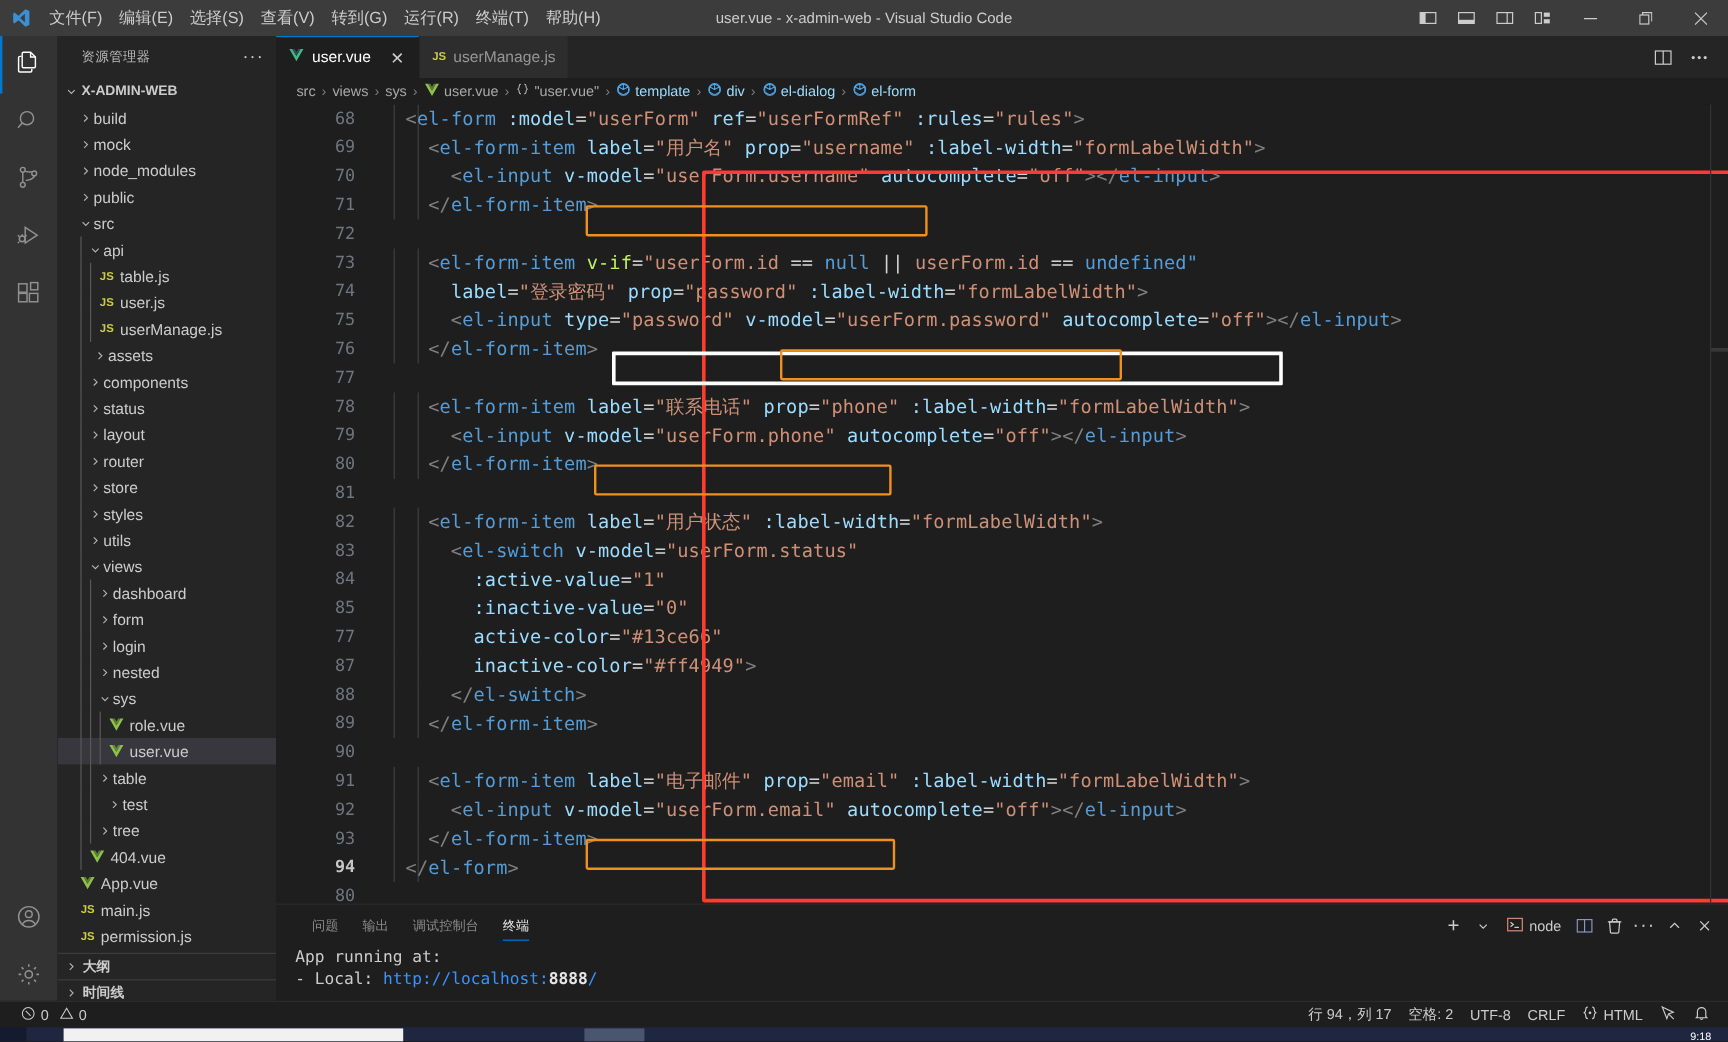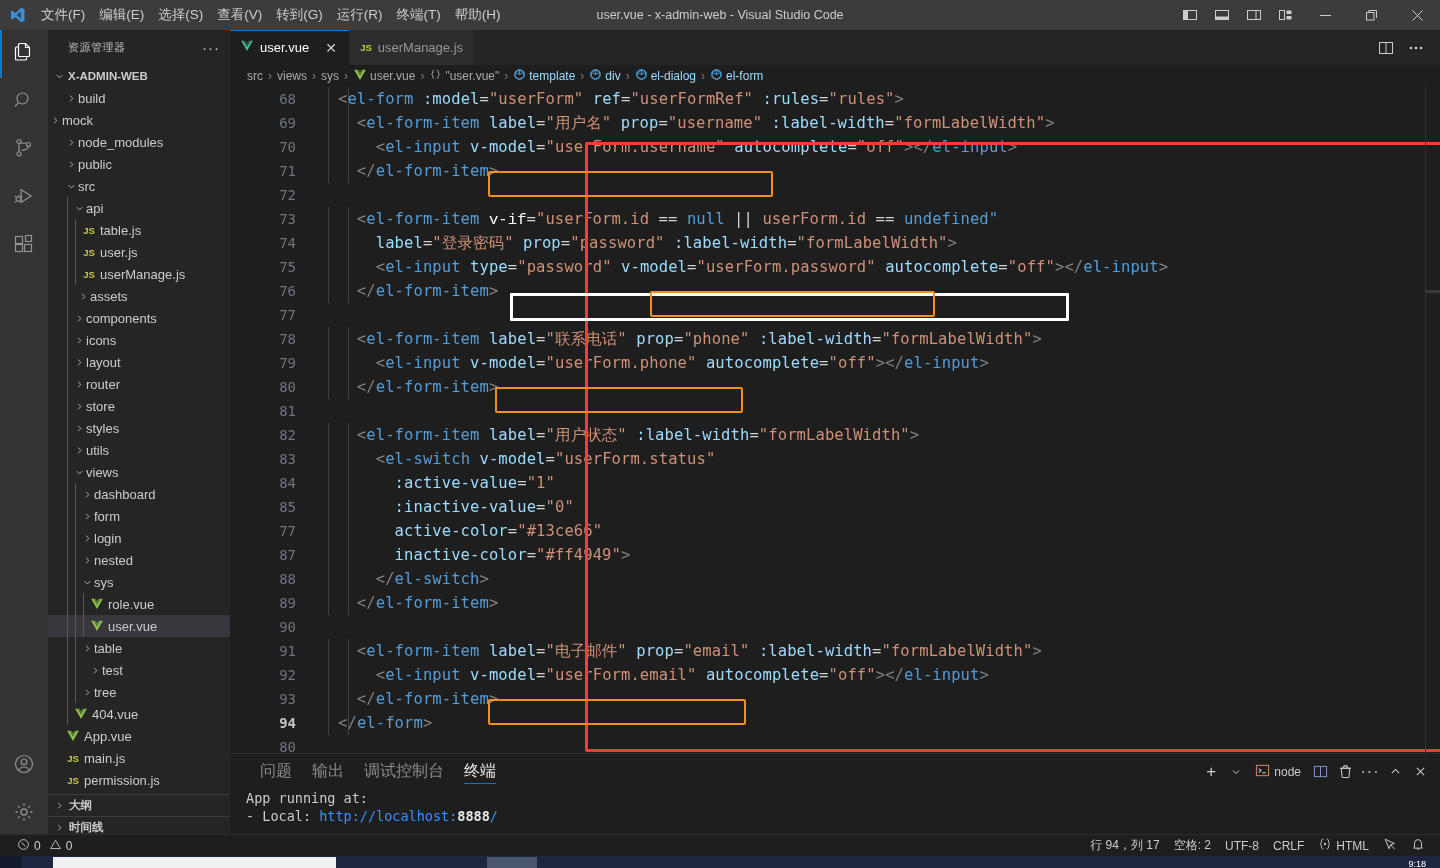--- a/index.html
+++ b/index.html
@@ -128,21 +128,21 @@
   .ctext {
     position: absolute; left: 108px; font-family: "DejaVu Sans Mono", monospace;
     font-size: 15.5px; line-height: 24px; white-space: pre; letter-spacing: .1px;
   }
   
   .t-punc { color: #808080; }
   .t-tag  { color: #569cd6; }
   .t-attr { color: #9cdcfe; }
   .t-str  { color: #ce9178; }
   .t-eq   { color: #d4d4d4; }
-  .t-kw   { color: #ffffff; font-family: Liberation Mono, monospace; }
+  .t-kw   { color: #bef264; }
   .t-val  { color: #569cd6; }
   .t-op   { color: #d4d4d4; }
   .t-plain{ color: #d4d4d4; }
 
   .indent-guide {
     position: absolute; width: 1px; background: #404040; top: 0; bottom: 0;
   }
 
   
   .hl-red {
@@ -166,21 +166,21 @@
   }
   .panel-full {
     position: absolute; left: 230px; top: 753px; width: 1210px; height: 85px;
     background: #1e1e1e; border-top: 1px solid #2b2b2b;
   }
   .panel-tabs {
     height: 35px; display: flex; align-items: center; padding-left: 20px; gap: 0;
   }
   .ptab {
     height: 35px; display: flex; align-items: center; padding: 0 10px;
-    font-size: 16px; color: #8a8a8a; position: relative;
+    font-size: 11px; color: #8a8a8a; position: relative;
   }
   .ptab.active { color: #e7e7e7; }
   .ptab.active::after {
     content: ""; position: absolute; left: 10px; right: 10px; bottom: 5px;
     height: 1px; background: #0078d4;
   }
   .panel-actions {
     position: absolute; right: 8px; top: 0; height: 35px;
     display: flex; align-items: center; gap: 1px;
   }
@@ -366,21 +366,21 @@
     </div>
     <div class="tree" id="tree-root">
         <div class="row" style="padding-left: 16px;">
           <span class="chev">
             <svg width="11" height="11" viewBox="0 0 16 16" fill="none" stroke="#cccccc" stroke-width="1.4">
               <polyline points="6,4 10,8 6,12"></polyline>
             </svg>
           </span>
           <span class="lbl">build</span>
         </div>
-        <div class="row" style="">
+        <div class="row" style="padding-left: 16px;">
           <span class="chev">
             <svg width="11" height="11" viewBox="0 0 16 16" fill="none" stroke="#cccccc" stroke-width="1.4">
               <polyline points="6,4 10,8 6,12"></polyline>
             </svg>
           </span>
           <span class="lbl">mock</span>
         </div>
         <div class="row" style="padding-left: 16px;">
           <span class="chev">
             <svg width="11" height="11" viewBox="0 0 16 16" fill="none" stroke="#cccccc" stroke-width="1.4">
@@ -456,21 +456,21 @@
           </span>
           <span class="lbl">components</span>
         </div>
         <div class="row" style="padding-left: 24px;">
           <span class="guide" style="left: 19px;"></span>
           <span class="chev">
             <svg width="11" height="11" viewBox="0 0 16 16" fill="none" stroke="#cccccc" stroke-width="1.4">
               <polyline points="6,4 10,8 6,12"></polyline>
             </svg>
           </span>
-          <span class="lbl">icons</span>
+          <span class="lbl">status</span>
         </div>
         <div class="row" style="padding-left: 24px;">
           <span class="guide" style="left: 19px;"></span>
           <span class="chev">
             <svg width="11" height="11" viewBox="0 0 16 16" fill="none" stroke="#cccccc" stroke-width="1.4">
               <polyline points="6,4 10,8 6,12"></polyline>
             </svg>
           </span>
           <span class="lbl">layout</span>
         </div>

